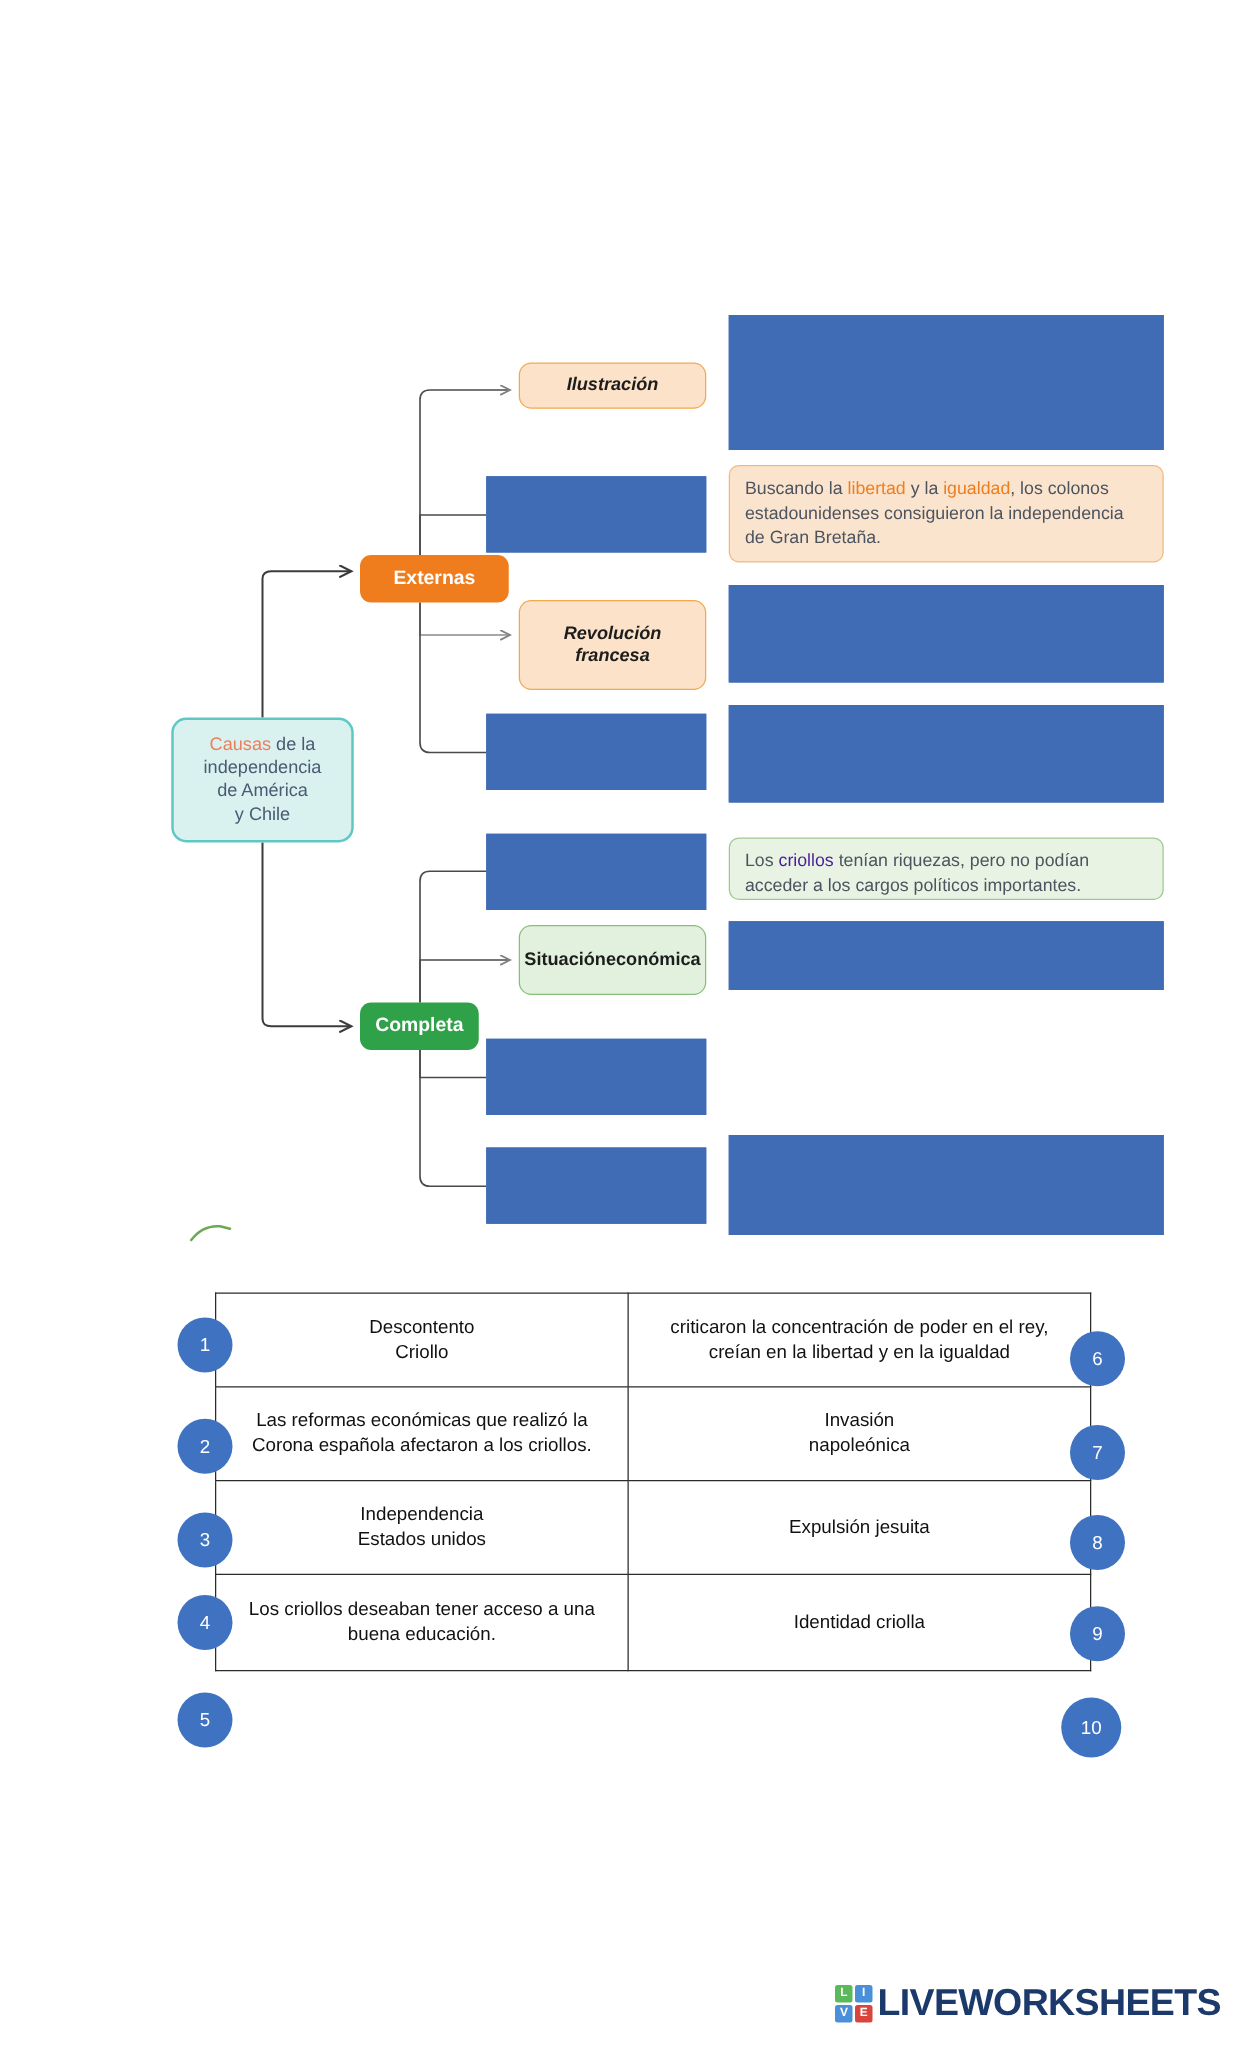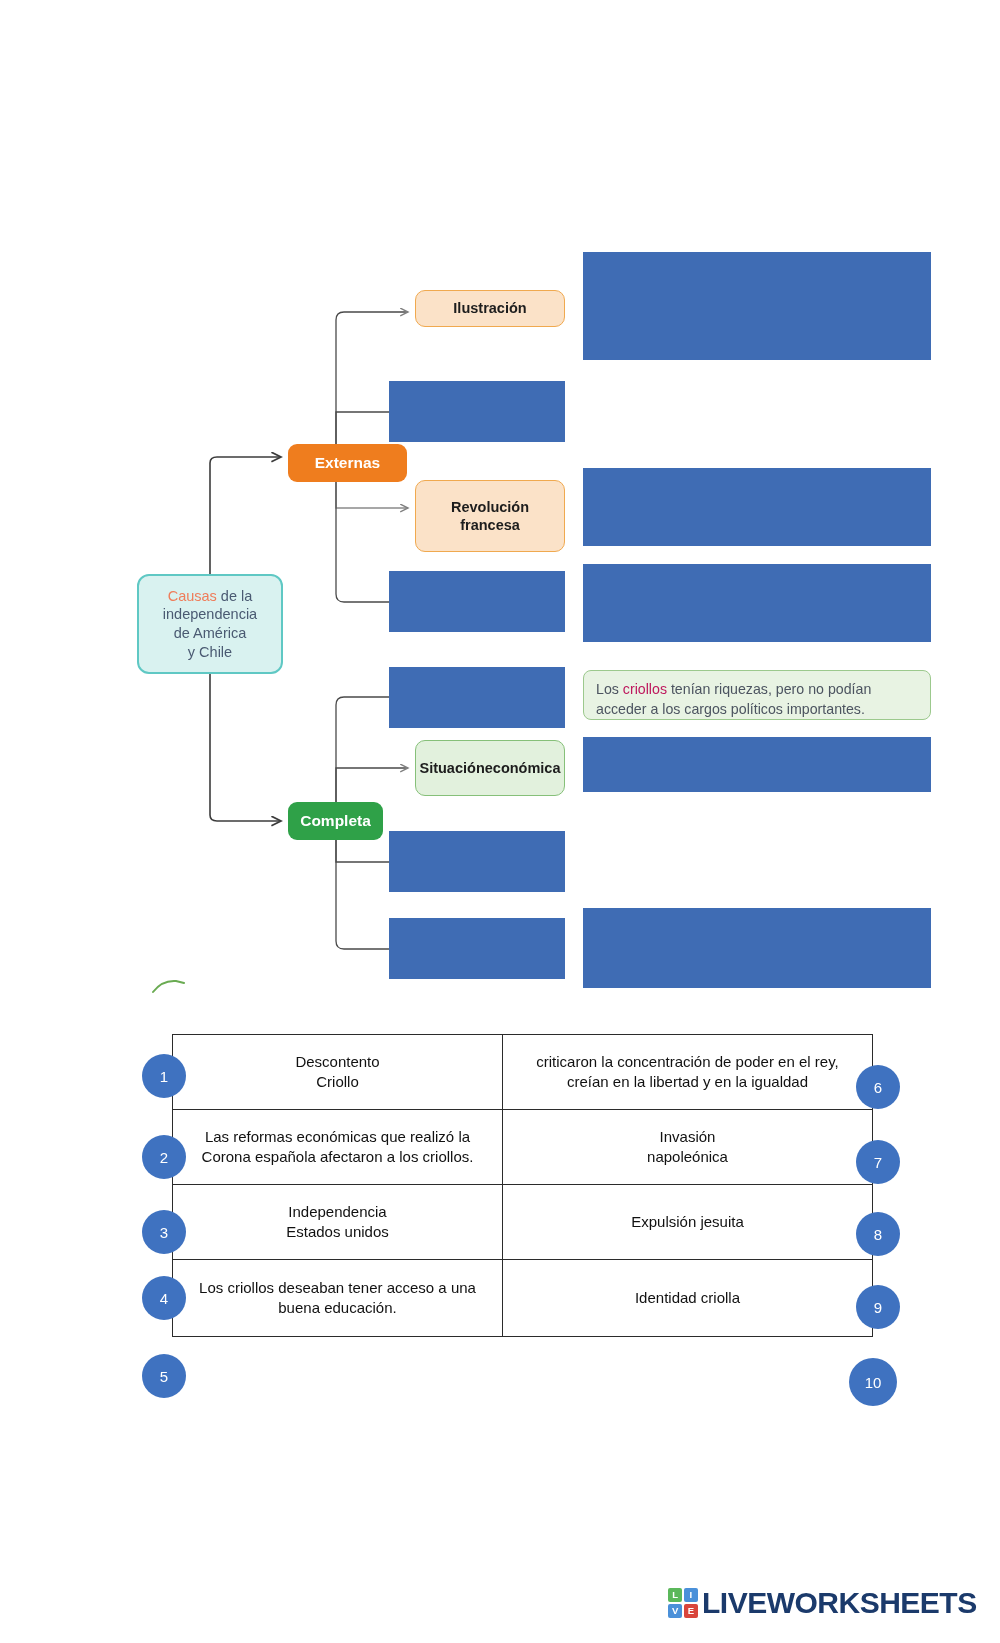--- a/index.html
+++ b/index.html
@@ -69,20 +69,21 @@
   
   .lab-orange{
     background:#fbe2c8;
     border:1.4px solid #f0a94f;
     border-radius:10px;
     color:#1d1d1d;
     font-weight:bold;
     font-size:14.5px;
     line-height:1.25;
     flex-direction:column;
+    font-style:italic;
   }
   
   .lab-green{
     background:#e2f1dd;
     border:1.4px solid #86c079;
     border-radius:10px;
     color:#1d1d1d;
     font-weight:bold;
     font-size:14.5px;
     line-height:1.25;
@@ -113,21 +114,21 @@
     border:1.2px solid #9cc98d;
     border-radius:8px;
     color:#4c5460;
     font-size:14.2px;
     line-height:1.38;
     text-align:left;
     padding:9px 12px;
     display:block;
     box-sizing:border-box;
   }
-  .def-green .hl{color:#be185d;}
+  .def-green .hl{color:#4c1d95;}
 
   .d-eeuu{position:absolute;left:583px;top:142px;width:348px;height:78px;}
   .d-criollos-riqueza{position:absolute;left:583px;top:440px;width:348px;height:50px;}
   .d-identidad{position:absolute;left:583px;top:588px;width:348px;height:72px;}
 
   
   .blank{
     position:absolute;
     background:#3f6cb4;
     border:1px solid #3f6cb4;
@@ -281,20 +282,21 @@
     <div class="node lab-orange n-revfrancesa">
       <div>Revolución</div>
       <div>francesa</div>
     </div>
 
     <div class="node lab-green n-situacion">
       <div>Situación</div>
       <div>económica</div>
     </div>
 
+    <div class="def-orange d-eeuu"><span>Buscando la </span><span class="hl">libertad</span><span> y la </span><span class="hl">igualdad</span><span>, los colonos estadounidenses consiguieron la independencia de Gran Bretaña.</span></div>
 
     <div class="def-green d-criollos-riqueza"><span>Los </span><span class="hl">criollos</span><span> tenían riquezas, pero no podían acceder a los cargos políticos importantes.</span></div>
 
 
     <div class="blank b-s1"></div>
     <div class="blank b-s2"></div>
     <div class="blank b-s3"></div>
     <div class="blank b-s4"></div>
     <div class="blank b-s5"></div>
 

